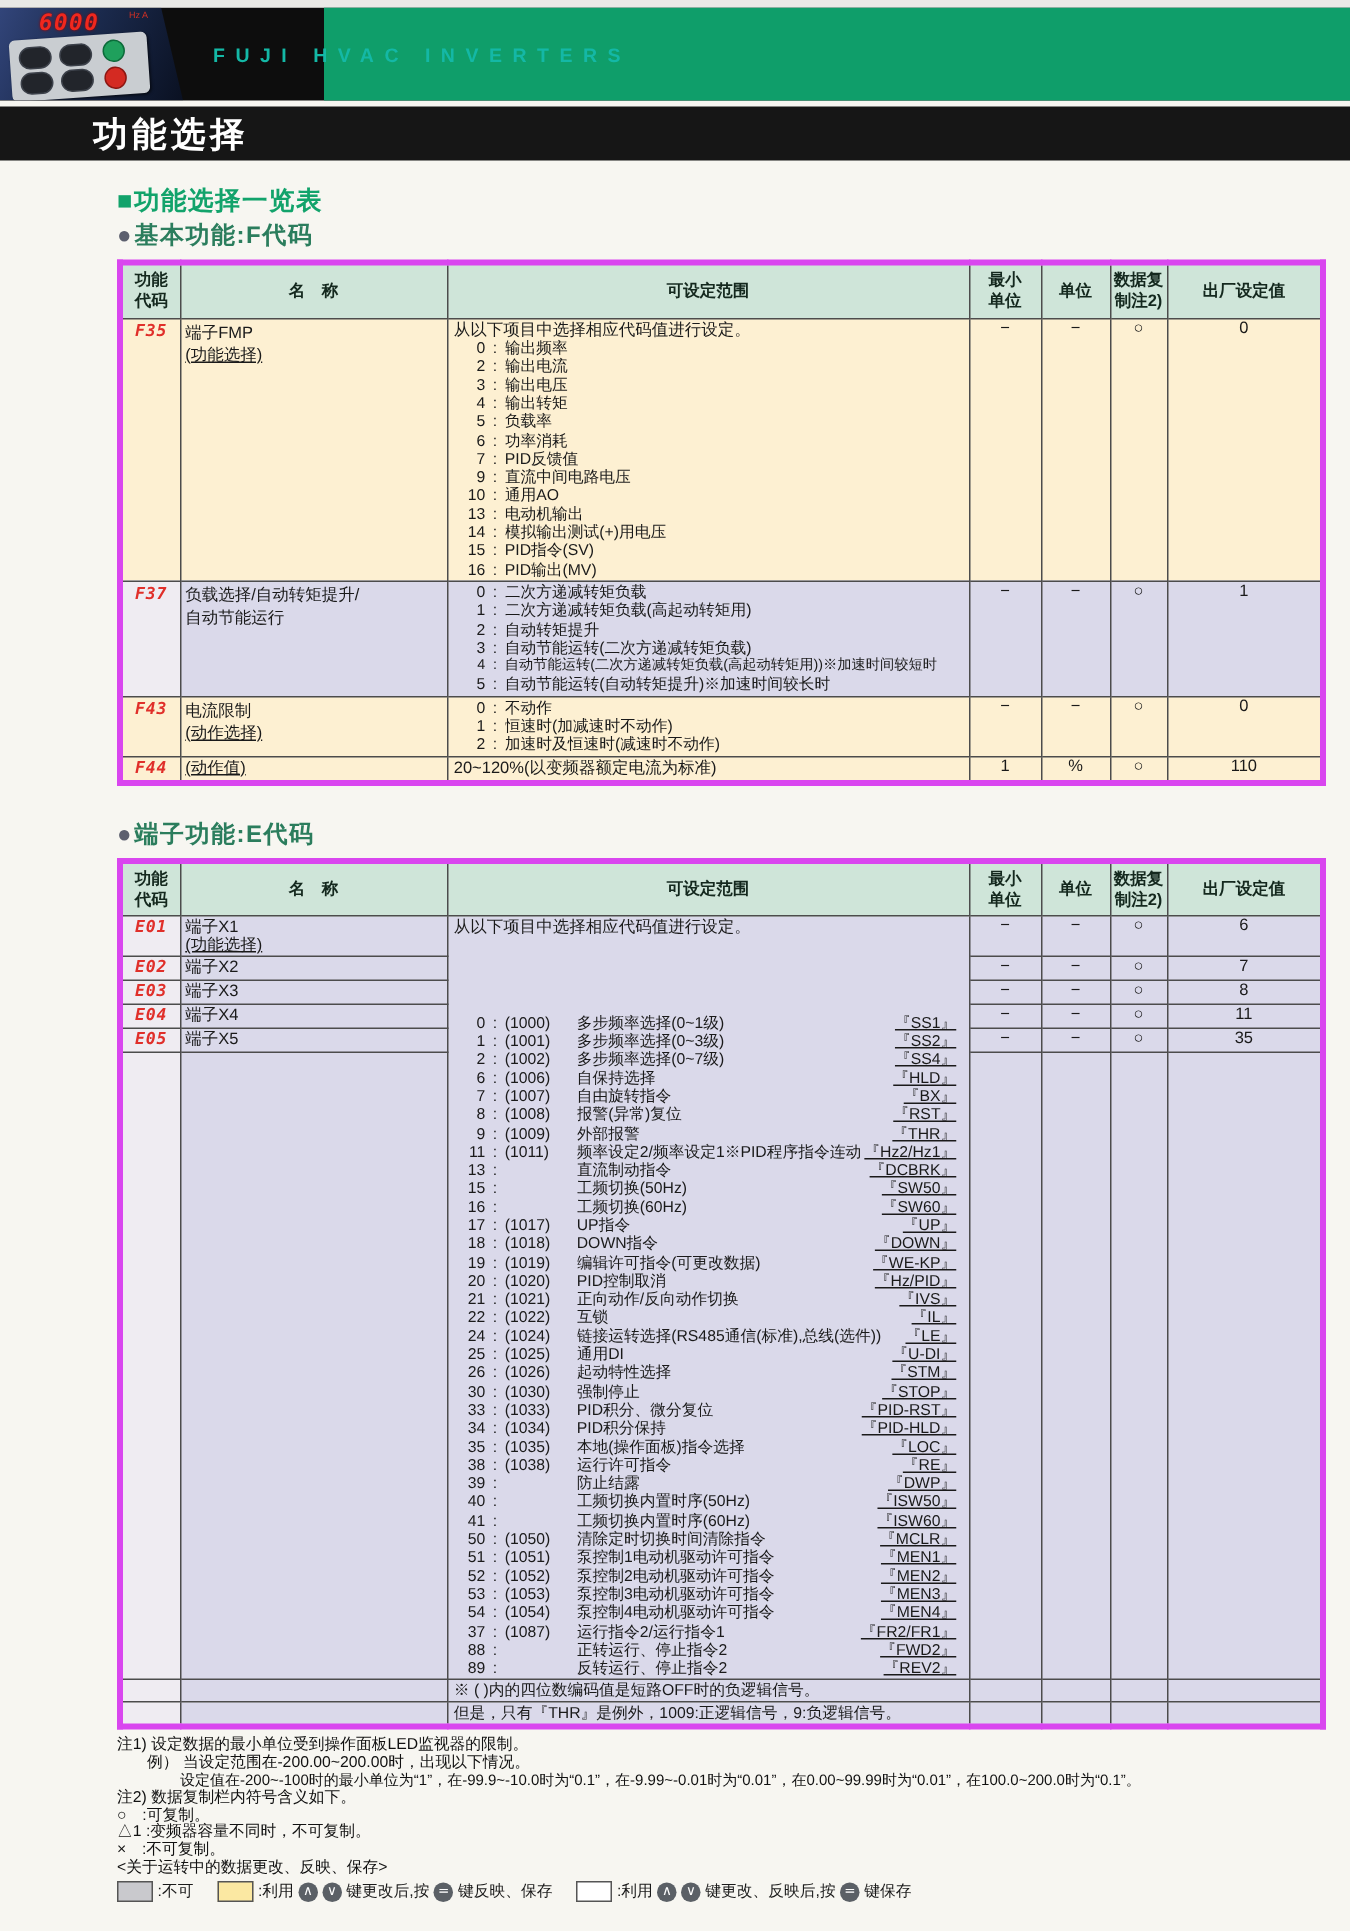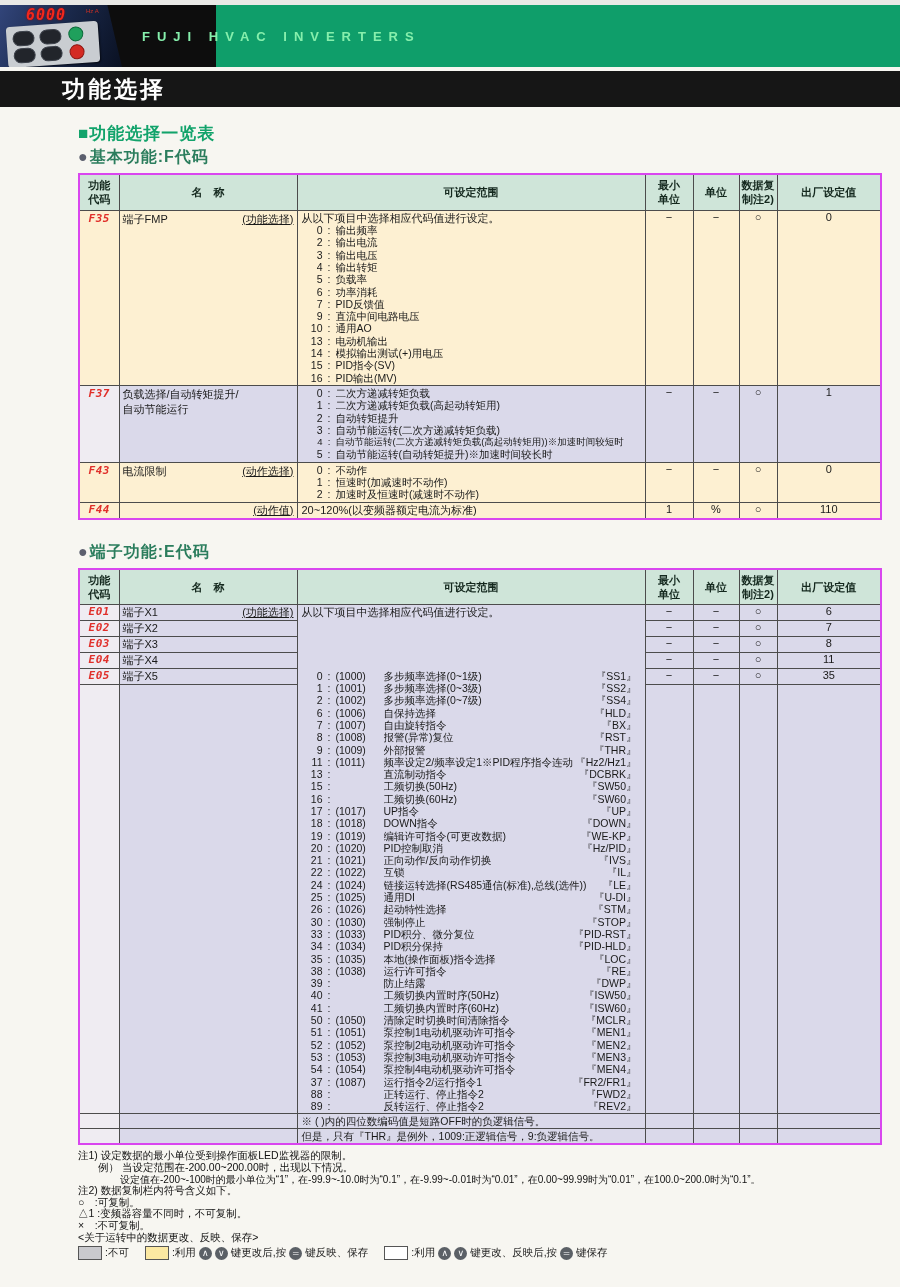--- a/index.html
+++ b/index.html
@@ -3,21 +3,21 @@
 <meta charset="utf-8">
 <style>
   html,body{margin:0;padding:0;background:#e9e9e6;}
   .page{position:relative;width:900px;height:1287px;background:#f7f6f1;overflow:hidden;
         font-family:"Liberation Sans",sans-serif;color:#1a1a1a;margin:5px auto;}
 
   
   .banner{position:absolute;top:0;left:0;width:900px;height:62px;background:#0d0d0d;}
   .banner-green{position:absolute;top:0;left:216px;right:0;height:62px;background:#0f9e6a;}
   .brand{position:absolute;top:24px;left:142px;font-size:13px;font-weight:bold;
-         letter-spacing:7px;color:#86efac;white-space:nowrap;}
+         letter-spacing:7px;color:#14b8a6;white-space:nowrap;}
   .photo{position:absolute;top:0;left:0;width:122px;height:62px;
          background:linear-gradient(115deg,#32457a 0%,#1b2a4d 45%,#0a1122 100%);
          clip-path:polygon(0 0,88% 0,100% 100%,0 100%);}
   .led{position:absolute;top:1px;left:26px;color:#f0281e;font-family:"DejaVu Sans Mono",monospace;
        font-style:italic;font-weight:bold;font-size:15px;letter-spacing:1px;text-shadow:0 0 2px #900;}
   .led-mini{position:absolute;top:3px;left:86px;color:#d03024;font-size:6px;line-height:6px;}
   .panel{position:absolute;top:19px;left:7px;width:92px;height:41px;background:#c9cdd1;
          border-radius:4px;transform:rotate(-4deg);box-shadow:1px 1px 2px rgba(0,0,0,.6);}
   .btn{position:absolute;border-radius:50%;}
   .btn.oval{width:20px;height:13px;background:#22252b;border-radius:9px;border:1px solid #3c414a;}
@@ -32,41 +32,41 @@
                  font-size:23px;font-weight:bold;letter-spacing:3px;}
 
   
   .content{position:absolute;top:102px;left:78px;width:864px;}
   .h1{margin:15px 0 1px 0;font-size:17px;font-weight:bold;color:#12a36b;letter-spacing:1px;}
   .h2{margin:2px 0 5px 0;font-size:16px;font-weight:bold;color:#2b7d5d;letter-spacing:1px;}
   .h2 .bullet{color:#5c5f6e;margin-right:1px;}
   .h2.e{margin-top:22px;}
 
   table{border-collapse:collapse;width:802px;font-size:11px;table-layout:fixed;
-        border:2px solid #d946ef;}
+        border:4px solid #d946ef;}
   th,td{border:1px solid #4c4c4c;padding:1px 3px;vertical-align:top;}
   th{background:#cfe5d9;font-weight:bold;font-size:11px;line-height:1.3;text-align:center;
      vertical-align:middle;padding:3px 1px;color:#14281e;}
   tr.cream>td{background:#fdf0d2;}
   tr.lav>td{background:#dad9ea;}
   td.code-cell{color:#e02f2a;font-family:"DejaVu Sans Mono",monospace;font-style:italic;
                font-weight:bold;text-align:center;font-size:11px;padding:1px 0;letter-spacing:.5px;}
   tr.lav>td.code-cell{background:#efecf2;}
-  .nm{display:flex;justify-content:space-between;}
+  .nm{display:flex;flex-direction:column;}
   .nm .q{white-space:nowrap;text-decoration:underline;}
   td.val{text-align:center;vertical-align:top;font-size:11px;line-height:13px;padding:0;}
   td.range-cell{padding:1px 4px;}
   .intro{line-height:12.5px;font-size:11px;}
   .opts{font-size:10.5px;}
   .opt{display:flex;line-height:12.3px;white-space:nowrap;}
   .opt .n{width:21px;text-align:right;flex:none;}
   .opt .sep{width:13px;text-align:center;flex:none;}
   .opt .c{width:48px;flex:none;}
   .opt .d{flex:1 1 auto;overflow:hidden;}
-  .opt .l{flex:none;text-align:right;padding-right:4px;}
+  .opt .l{flex:none;text-align:right;padding-right:4px;text-decoration:underline;}
   .opt.small{font-size:9.5px;}
   #e-options{margin-top:51px;}
   .erow td{height:13px;line-height:12px;}
   .footrow td{font-size:10.5px;line-height:12px;}
 
   
   .notes{margin-top:5px;font-size:10.5px;line-height:11.6px;color:#111;}
   .note.ind1{padding-left:20px;}
   .note.ind2{padding-left:42px;font-size:10px;white-space:nowrap;}
 

